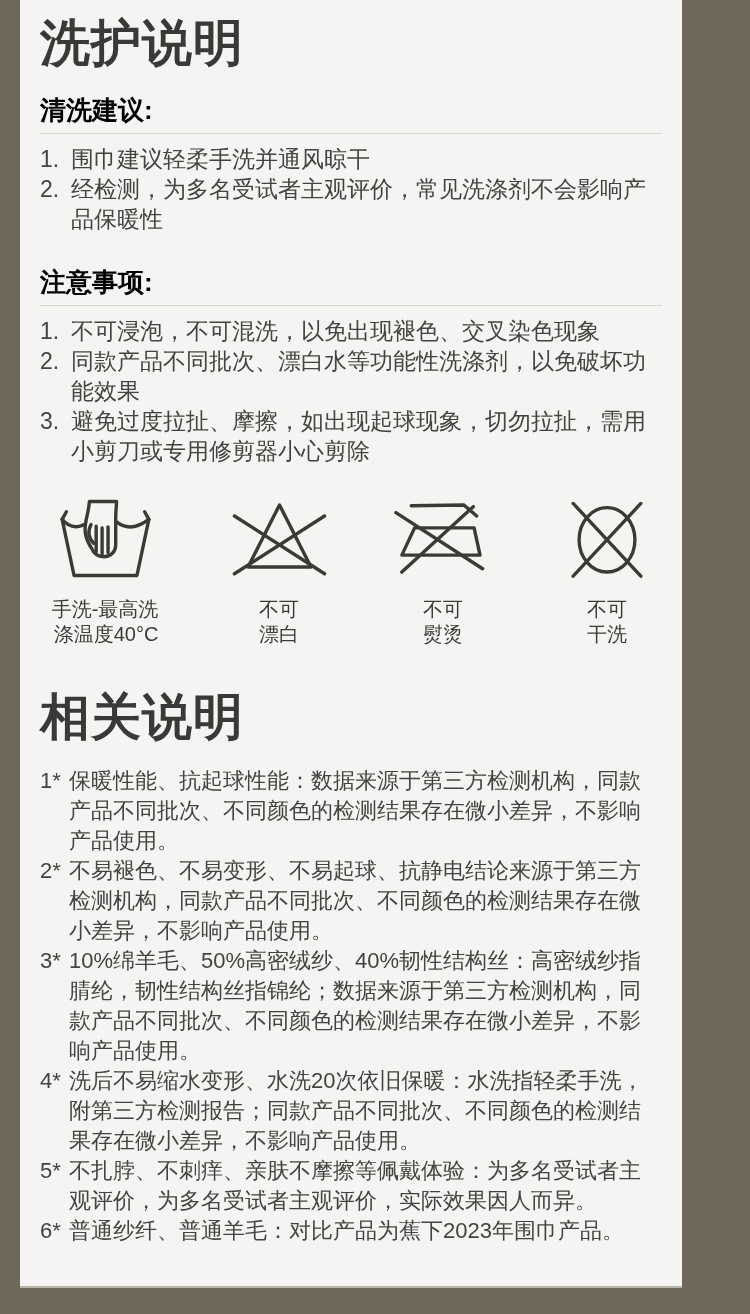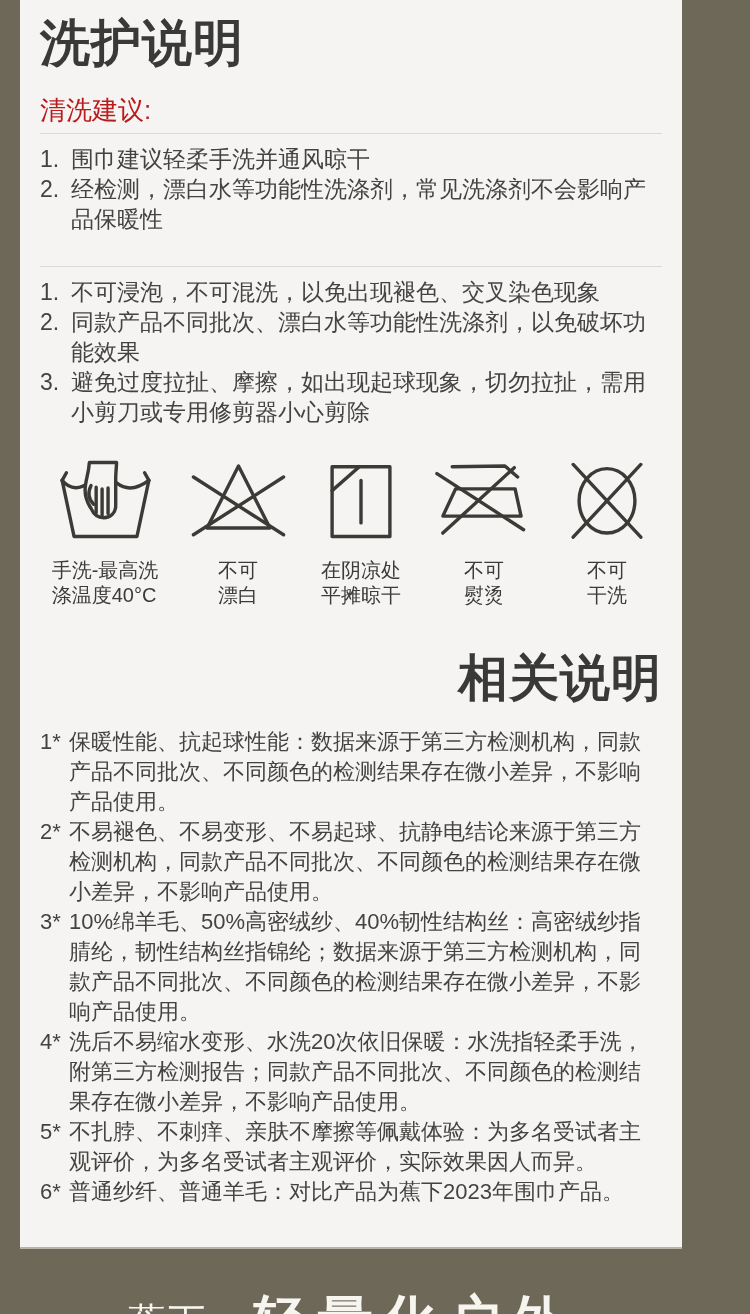--- a/index.html
+++ b/index.html
@@ -17,33 +17,33 @@
     padding:14px 20px 40px;
     box-shadow:0 2px 0 rgba(223,221,213,.65);
   }
   .big-title{
     margin:0;
     font-size:50px;line-height:58px;font-weight:700;
     letter-spacing:1px;color:#393937;
   }
   .section{margin-top:22px;}
   .section.sec2{margin-top:32px;}
-  .sec-heading{margin:0;font-size:26px;line-height:32px;font-weight:400;color:#b91c1c;}
+  .sec-heading{margin:0;font-size:26px;line-height:32px;font-weight:700;color:#000000;}
   .rule{height:1px;background:#d9d9d6;margin-top:7px;}
   .list{margin-top:10px;}
   .list-item{display:flex;font-size:23px;line-height:30px;color:#434341;}
   .list-item .num{flex:none;width:31px;}
   .list-item .txt{flex:1;}
   .symbols{margin-top:33px;display:flex;justify-content:space-between;align-items:flex-end;}
   .symbol{display:flex;flex-direction:column;align-items:center;min-width:110px;}
   .symbol:first-child{min-width:130px;}
   .symbol-icon{height:85px;display:flex;align-items:flex-end;justify-content:center;color:#3a3a36;}
   .symbol-icon svg{display:block;height:85px;}
-  .symbol-label{margin-top:13px;font-size:20px;line-height:25px;text-align:left;color:#3b3b39;white-space:nowrap;}
-  .title2{margin-top:41px;text-align:right;}
+  .symbol-label{margin-top:13px;font-size:20px;line-height:25px;text-align:right;color:#3b3b39;white-space:nowrap;}
+  .title2{margin-top:41px;}
   .notes{margin-top:20px;}
   .note{display:flex;font-size:22px;line-height:30px;color:#434341;}
   .note-num{flex:none;width:29px;}
   .note-text{flex:1;}
   .footer{
     flex:1;min-height:150px;
     display:flex;align-items:center;justify-content:center;
     color:#f7f5ef;
   }
   .brand{font-size:37px;font-weight:400;letter-spacing:3px;}
@@ -61,26 +61,27 @@
     <div class="section">
       <h2 class="sec-heading">清洗建议:</h2>
       <div class="rule"></div>
       <div class="list">
           <div class="list-item">
             <span class="num">1.</span>
             <span class="txt">围巾建议轻柔手洗并通风晾干</span>
           </div>
           <div class="list-item">
             <span class="num">2.</span>
-            <span class="txt">经检测，漂白水等功能性洗涤剂，常见洗涤剂不会影响产品保暖性</span>
+            <span class="txt">经检测，为多名受试者主观评价，常见洗涤剂不会影响产品保暖性</span>
           </div>
         </div>
     </div>
 
     <div class="section sec2">
+      <h2 class="sec-heading">注意事项:</h2>
       <div class="rule"></div>
       <div class="list">
           <div class="list-item">
             <span class="num">1.</span>
             <span class="txt">不可浸泡，不可混洗，以免出现褪色、交叉染色现象</span>
           </div>
           <div class="list-item">
             <span class="num">2.</span>
             <span class="txt">同款产品不同批次、漂白水等功能性洗涤剂，以免破坏功能效果</span>
           </div>
@@ -112,33 +113,20 @@
         <div class="symbol">
           <div class="symbol-icon">
             <svg viewBox="0 0 116 100" width="99" height="85">
               <path fill="none" stroke="currentColor" stroke-width="4" stroke-linecap="round" stroke-linejoin="round" d="M58,7 L21,80 L95,80 Z"></path>
               <path fill="none" stroke="currentColor" stroke-width="4" stroke-linecap="round" stroke-linejoin="round" d="M5,20 L111,88 M111,20 L5,88"></path>
             </svg>
           </div>
           <div class="symbol-label">
             <div>不可</div>
             <div>漂白</div>
-          </div>
-        </div>
-        <div class="symbol">
-          <div class="symbol-icon">
-            <svg viewBox="0 0 80 100" width="68" height="85">
-              <rect fill="none" stroke="currentColor" stroke-width="4" stroke-linecap="round" stroke-linejoin="round" x="6" y="8" width="68" height="82"></rect>
-              <path fill="none" stroke="currentColor" stroke-width="4" stroke-linecap="round" stroke-linejoin="round" d="M40,24 L40,74"></path>
-              <path fill="none" stroke="currentColor" stroke-width="4" stroke-linecap="round" stroke-linejoin="round" d="M6,36 L38,8"></path>
-            </svg>
-          </div>
-          <div class="symbol-label">
-            <div>在阴凉处</div>
-            <div>平摊晾干</div>
           </div>
         </div>
         <div class="symbol">
           <div class="symbol-icon">
             <svg viewBox="0 0 116 100" width="99" height="85">
               <path fill="none" stroke="currentColor" stroke-width="4" stroke-linecap="round" stroke-linejoin="round" d="M20,8 L82,7 L97,20"></path>
               <path fill="none" stroke="currentColor" stroke-width="4" stroke-linecap="round" stroke-linejoin="round" d="M24,34 L94,34 L101,66 L9,66 Z"></path>
               <path fill="none" stroke="currentColor" stroke-width="4" stroke-linecap="round" stroke-linejoin="round" d="M2,16 L104,82 M93,9 L9,86"></path>
             </svg>
           </div>

